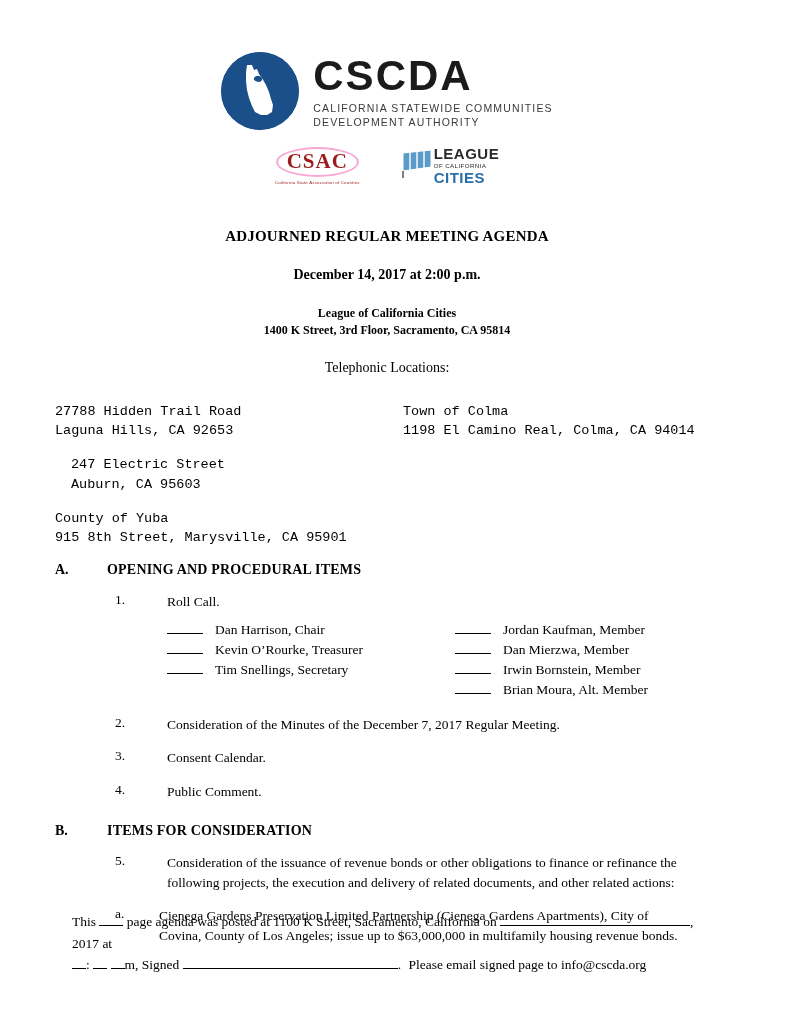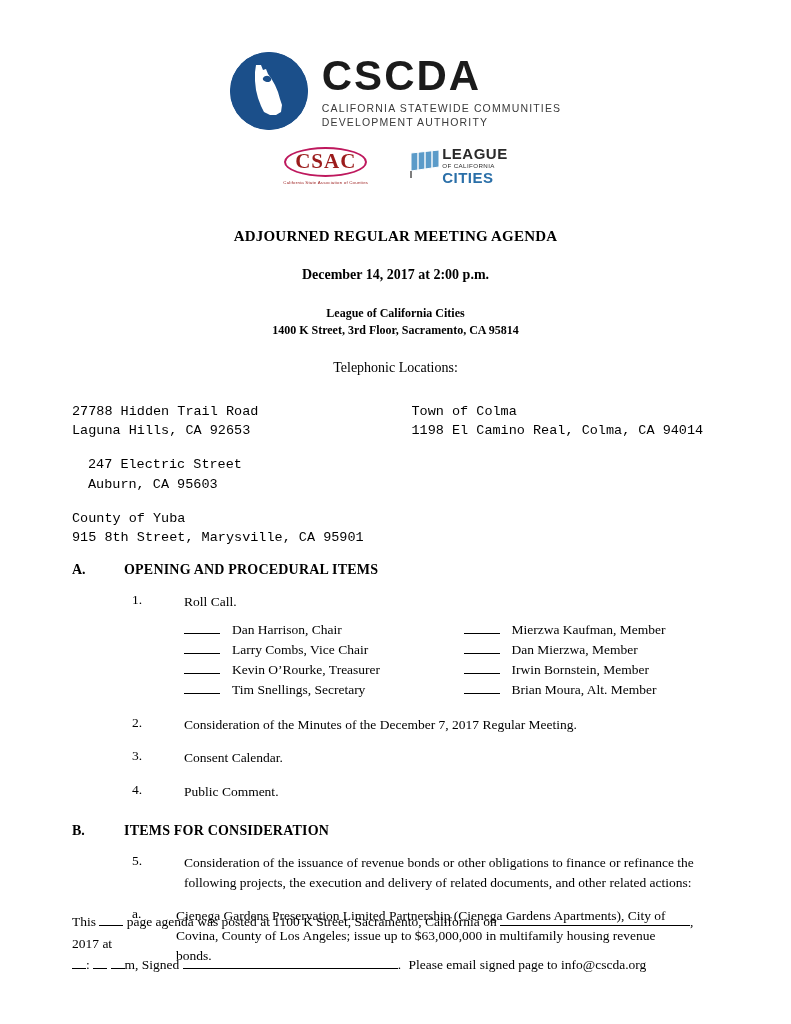--- a/index.html
+++ b/index.html
@@ -12,21 +12,21 @@
     height: 1024px;
     font-family: "Liberation Serif", serif;
     color: #000000;
     position: relative;
     overflow: hidden;
   }
   .page {
     width: 791px;
     height: 1024px;
     box-sizing: border-box;
-    padding: 40px 72px 20px 72px;
+    padding: 40px 72px 20px 55px;
     position: relative;
   }
 
   
   .logo-block {
     display: flex;
     flex-direction: column;
     align-items: center;
     margin-top: 12px;
   }
@@ -74,21 +74,21 @@
     gap: 40px;
     margin-top: 16px;
   }
   .csac-logo { text-align: center; }
   .csac-ring {
     font-family: "Liberation Serif", serif;
     font-size: 21px;
     font-weight: bold;
     color: #9b1c1c;
     letter-spacing: 1px;
-    border: 2px solid #be185d;
+    border: 2px solid #f9a8d4;
     border-radius: 50%;
     padding: 2px 9px 3px 9px;
     display: inline-block;
     line-height: 1;
   }
   .csac-caption {
     font-family: "Liberation Sans", sans-serif;
     font-size: 4.4px;
     color: #9b1c1c;
     margin-top: 3px;
@@ -337,35 +337,31 @@
   </div>
 
   <div class="roll-table">
     <div class="roll-col" style="padding-left:112px;">
       <div class="roll-line">
         <span class="blank"></span>
         <span>Dan Harrison, Chair</span>
       </div>
       <div class="roll-line">
         <span class="blank"></span>
-        <span>Larry Combs, Vice Chair</span>
-      </div>
-      <div class="roll-line">
-        <span class="blank"></span>
         <span>Kevin O’Rourke, Treasurer</span>
       </div>
       <div class="roll-line">
         <span class="blank"></span>
         <span>Tim Snellings, Secretary</span>
       </div>
     </div>
     <div class="roll-col" style="padding-left:24px;">
       <div class="roll-line">
         <span class="blank"></span>
-        <span>Mierzwa Kaufman, Member</span>
+        <span>Jordan Kaufman, Member</span>
       </div>
       <div class="roll-line">
         <span class="blank"></span>
         <span>Dan Mierzwa, Member</span>
       </div>
       <div class="roll-line">
         <span class="blank"></span>
         <span>Irwin Bornstein, Member</span>
       </div>
       <div class="roll-line">

